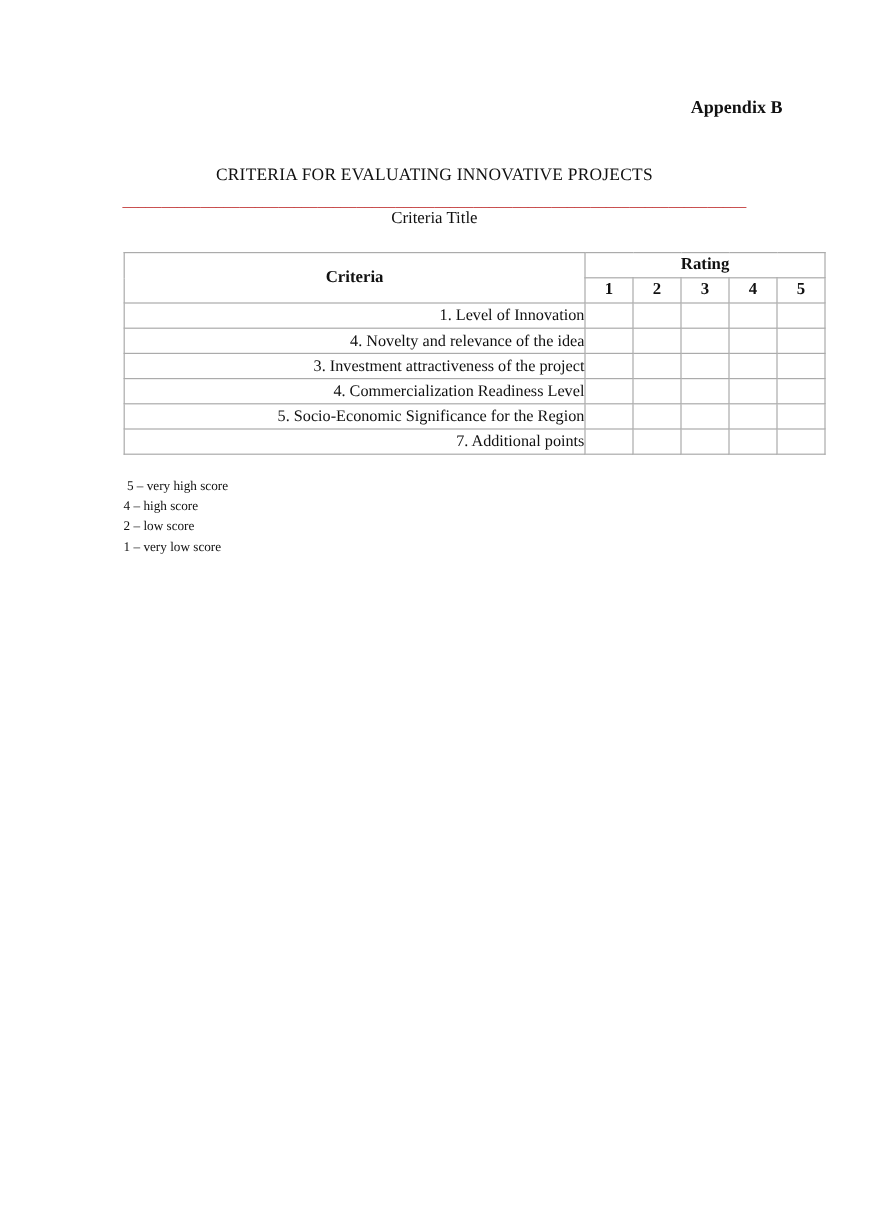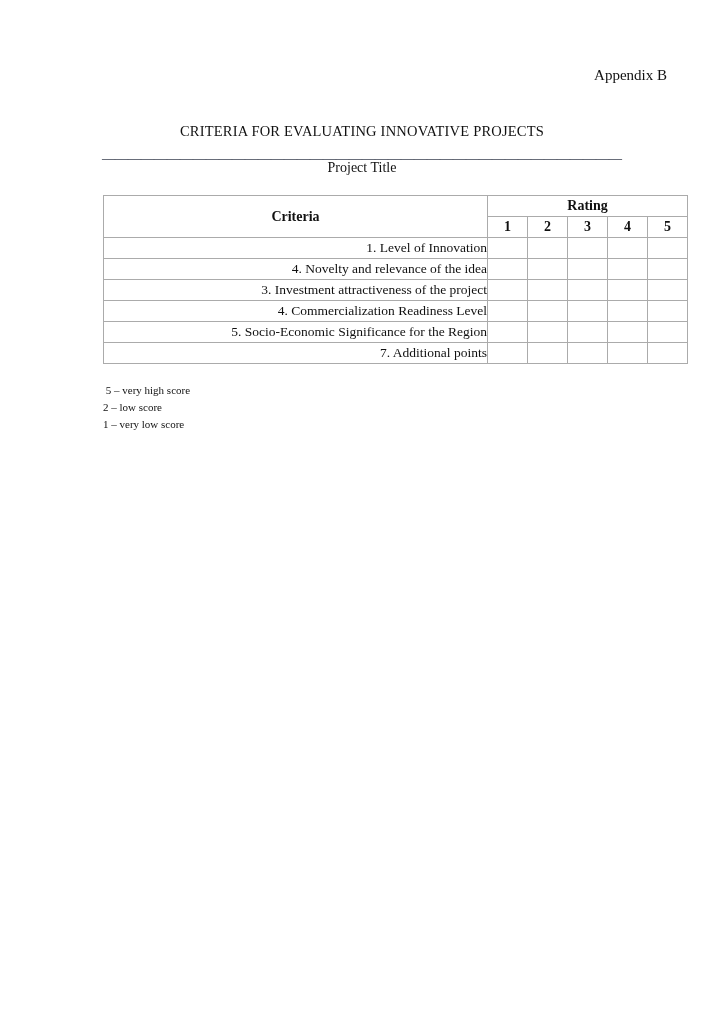--- a/index.html
+++ b/index.html
@@ -10,45 +10,45 @@
   .page {
     position: relative;
     width: 724px;
     height: 1024px;
     background: #ffffff;
     font-family: "Liberation Serif", "DejaVu Serif", serif;
     color: #111111;
     overflow: hidden;
   }
   .appendix-label {
-    margin: 1px;
+    margin: 16px;
     padding-top: 66px;
     padding-right: 56px;
     text-align: right;
-    font-weight: normal;
+    font-weight: bold;
     font-size: 15px;
     line-height: 1.1;
   }
   .doc-title {
     margin: 0;
     margin-top: 40px;
     text-align: center;
     font-weight: normal;
     font-size: 14.5px;
     line-height: 1.1;
     letter-spacing: 0.2px;
   }
   .project-line-wrap {
     margin-top: 6px;
     text-align: center;
     line-height: 1.0;
   }
   .project-line {
     font-size: 13px;
-    color: #0f172a;
+    color: #b91c1c;
     letter-spacing: 0;
     white-space: nowrap;
     font-style: italic;
   }
   .project-caption {
     margin: 0;
     margin-top: -1px;
     text-align: center;
     font-size: 14px;
     line-height: 1.2;
@@ -107,21 +107,21 @@
 
 <div class="page">
 
   <p class="appendix-label">Appendix B</p>
 
   <h1 class="doc-title">CRITERIA FOR EVALUATING INNOVATIVE PROJECTS</h1>
 
   <div class="project-line-wrap">
     <span class="project-line">________________________________________________________________________________</span>
   </div>
-  <p class="project-caption">Project Title</p>
+  <p class="project-caption">Criteria Title</p>
 
   <table class="criteria-table">
     <colgroup>
       <col class="col-criteria">
       <col class="col-rate">
         <col class="col-rate">
         <col class="col-rate">
         <col class="col-rate">
         <col class="col-rate">
     </colgroup>
@@ -186,17 +186,18 @@
         <td class="rating-cell"></td>
         <td class="rating-cell"></td>
         <td class="rating-cell"></td>
       </tr>
     </tbody>
   </table>
 
 
   <div class="note-list">
     <div class="note-item"> 5 – very high score</div>
+    <div class="note-item">4 – high score</div>
     <div class="note-item">2 – low score</div>
     <div class="note-item">1 – very low score</div>
   </div>
 
 </div>
 
 </body></html>

